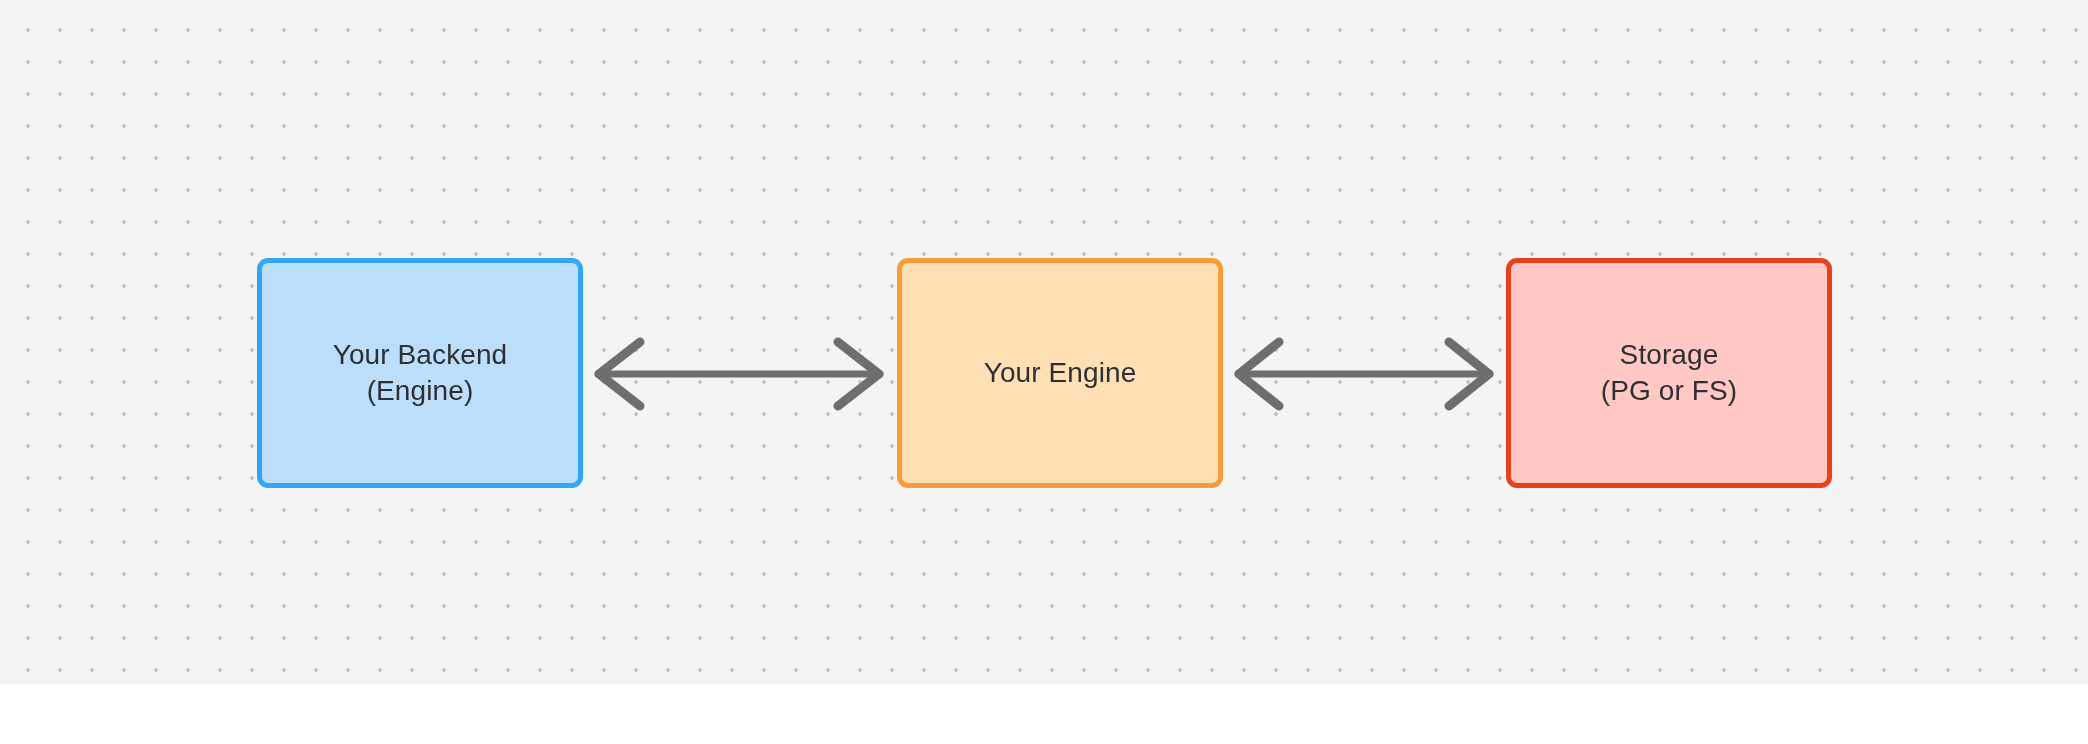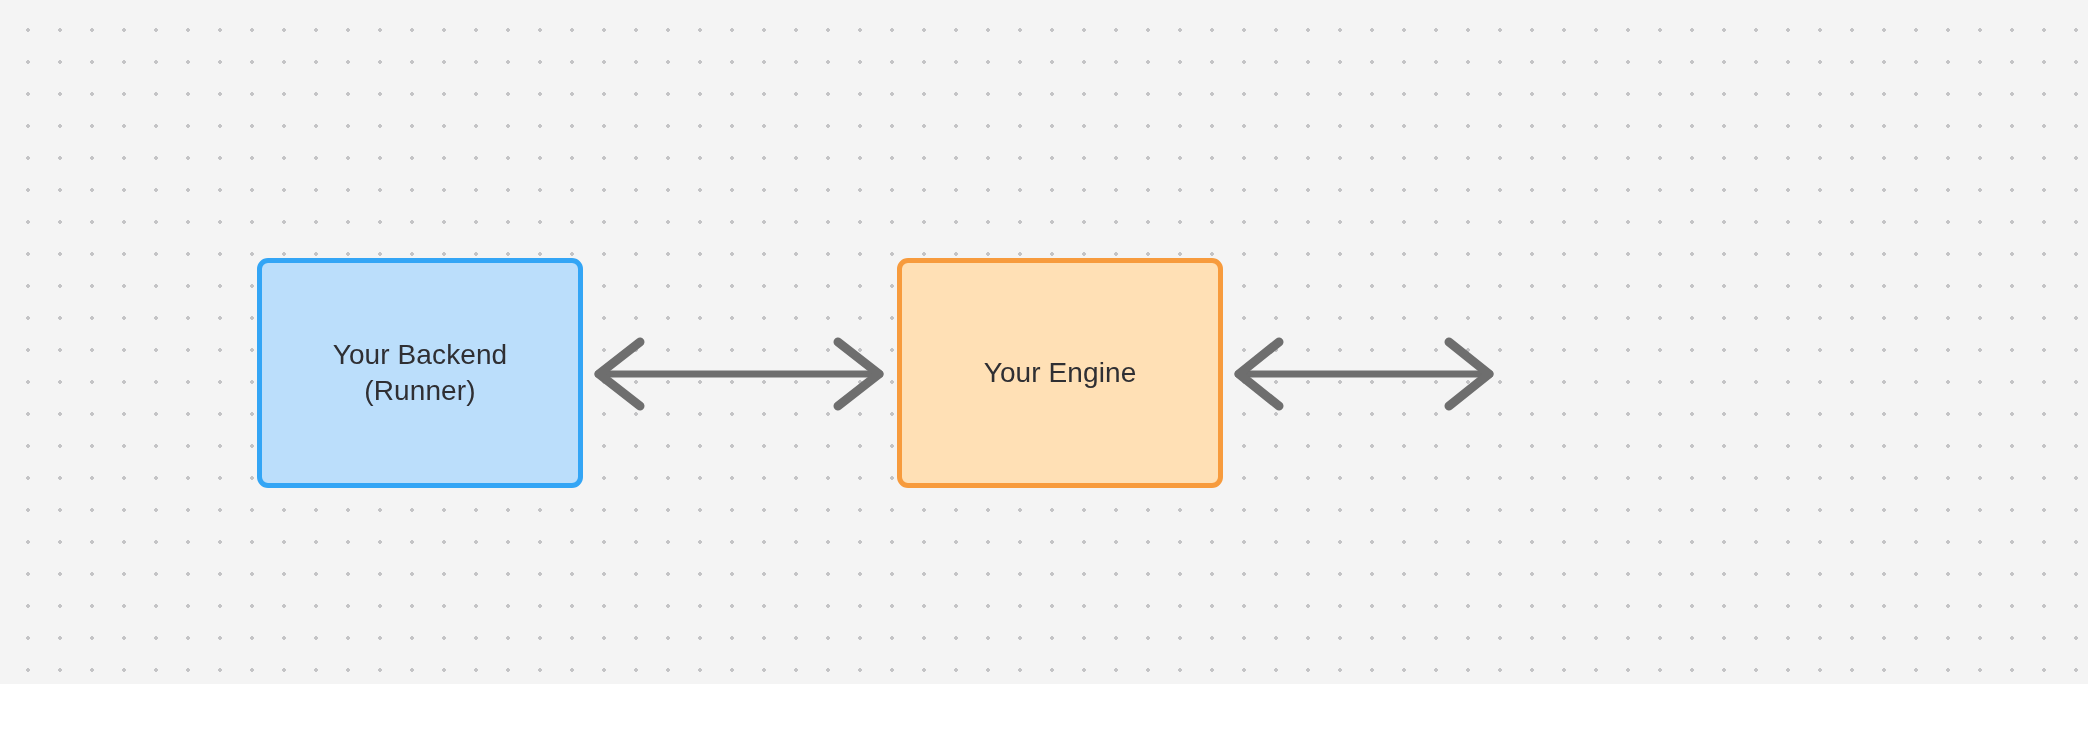--- a/index.html
+++ b/index.html
@@ -84,21 +84,21 @@
     width: 272px;
   }
 </style>
 </head>
 <body>
 
 <div id="canvas">
 
   <div class="node" id="node-backend">
     <span class="node-label">Your Backend</span>
-    <span class="node-label">(Runner)</span>
+    <span class="node-label">(Engine)</span>
   </div>
 
   <div class="connector" id="connector-backend-engine">
     <svg width="302" height="88" viewBox="0 0 302 88">
       <line x1="10" y1="44" x2="292" y2="44" stroke="#6e6e6e" stroke-width="7" stroke-linecap="round"></line>
       <polyline points="52,12 11,44 52,76" fill="none" stroke="#6e6e6e" stroke-width="9" stroke-linecap="round" stroke-linejoin="round"></polyline>
       <polyline points="250,12 291,44 250,76" fill="none" stroke="#6e6e6e" stroke-width="9" stroke-linecap="round" stroke-linejoin="round"></polyline>
     </svg>
   </div>
 
@@ -107,14 +107,18 @@
   </div>
 
   <div class="connector" id="connector-engine-storage">
     <svg width="272" height="88" viewBox="0 0 272 88">
       <line x1="10" y1="44" x2="262" y2="44" stroke="#6e6e6e" stroke-width="7" stroke-linecap="round"></line>
       <polyline points="51,12 11,44 51,76" fill="none" stroke="#6e6e6e" stroke-width="9" stroke-linecap="round" stroke-linejoin="round"></polyline>
       <polyline points="221,12 261,44 221,76" fill="none" stroke="#6e6e6e" stroke-width="9" stroke-linecap="round" stroke-linejoin="round"></polyline>
     </svg>
   </div>
 
+  <div class="node" id="node-storage">
+    <span class="node-label">Storage</span>
+    <span class="node-label">(PG or FS)</span>
+  </div>
 
 </div>
 
 </body></html>

